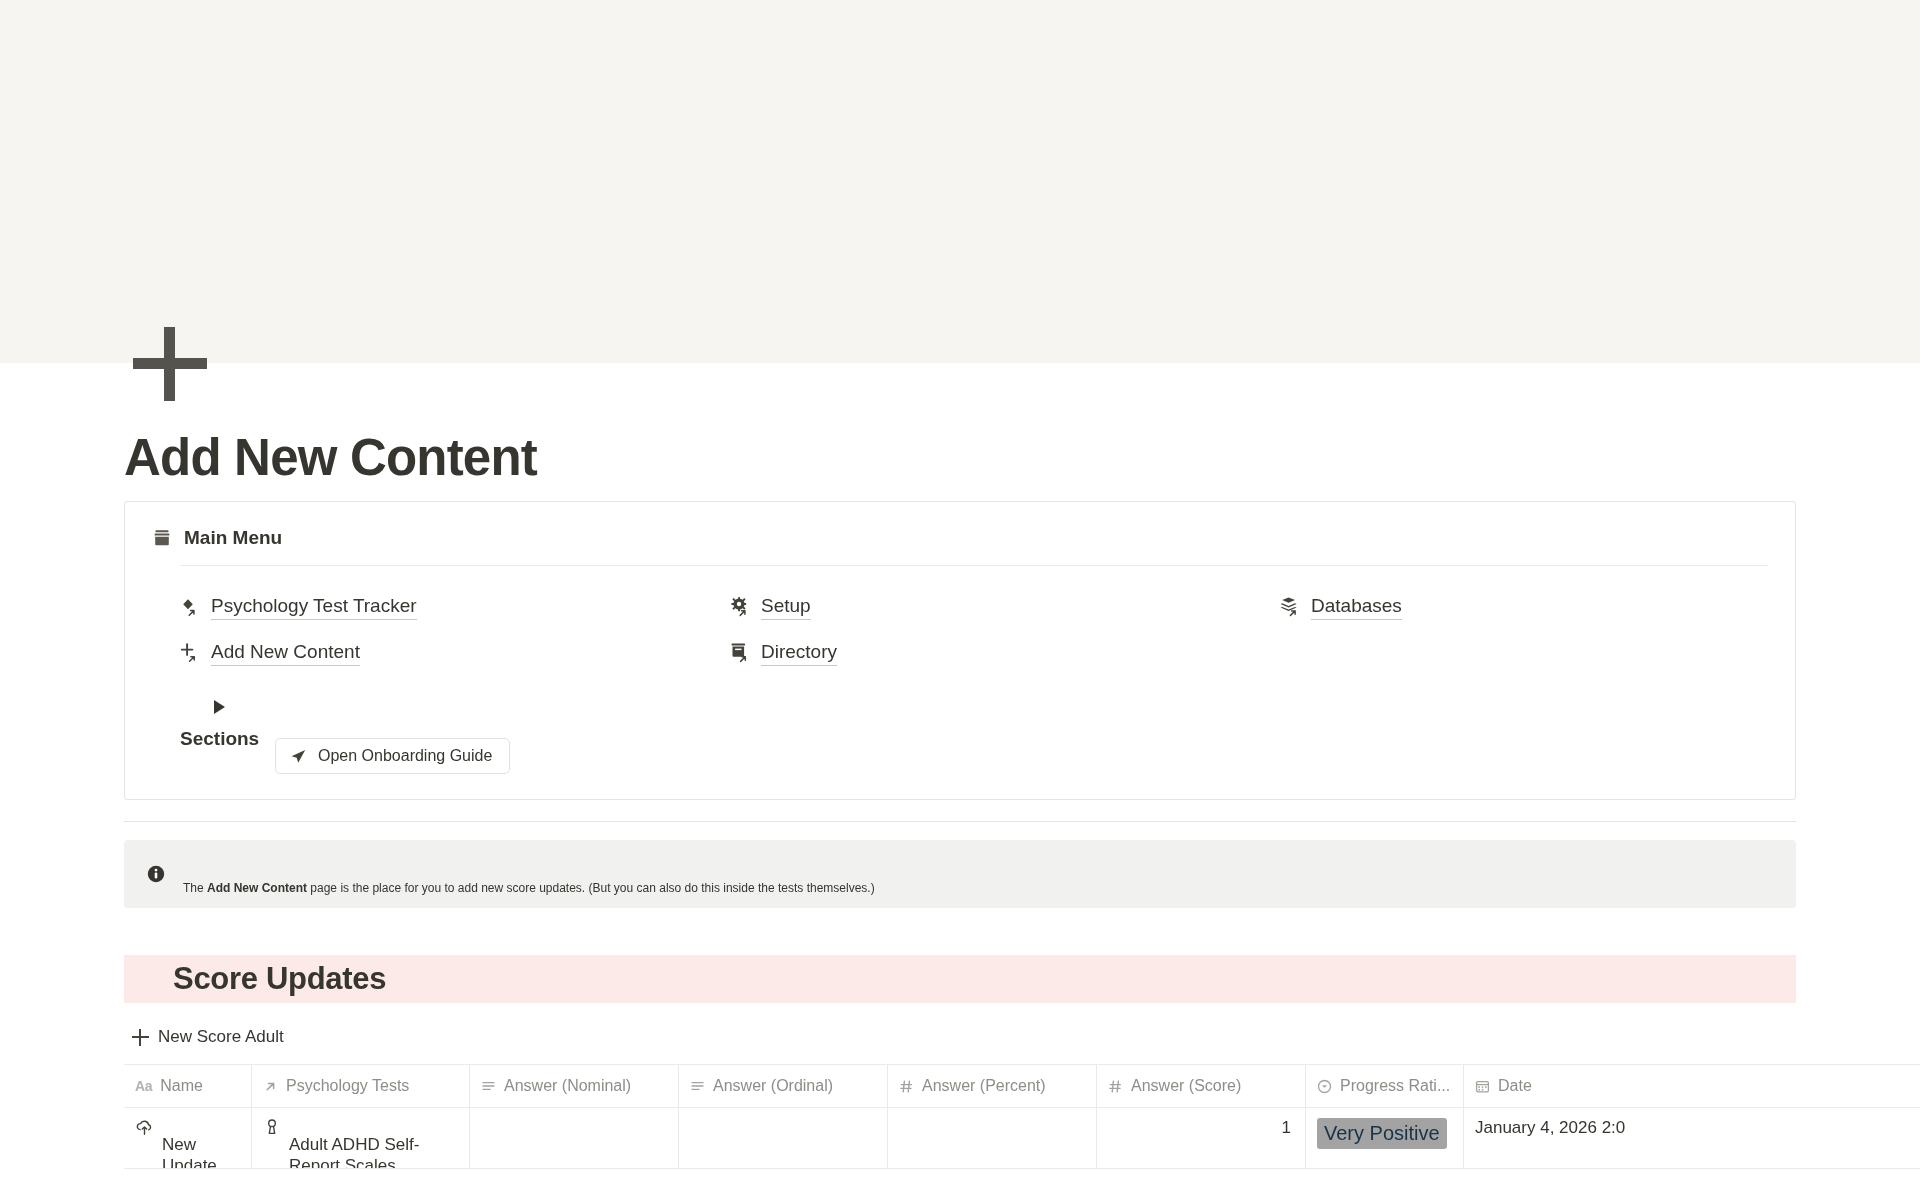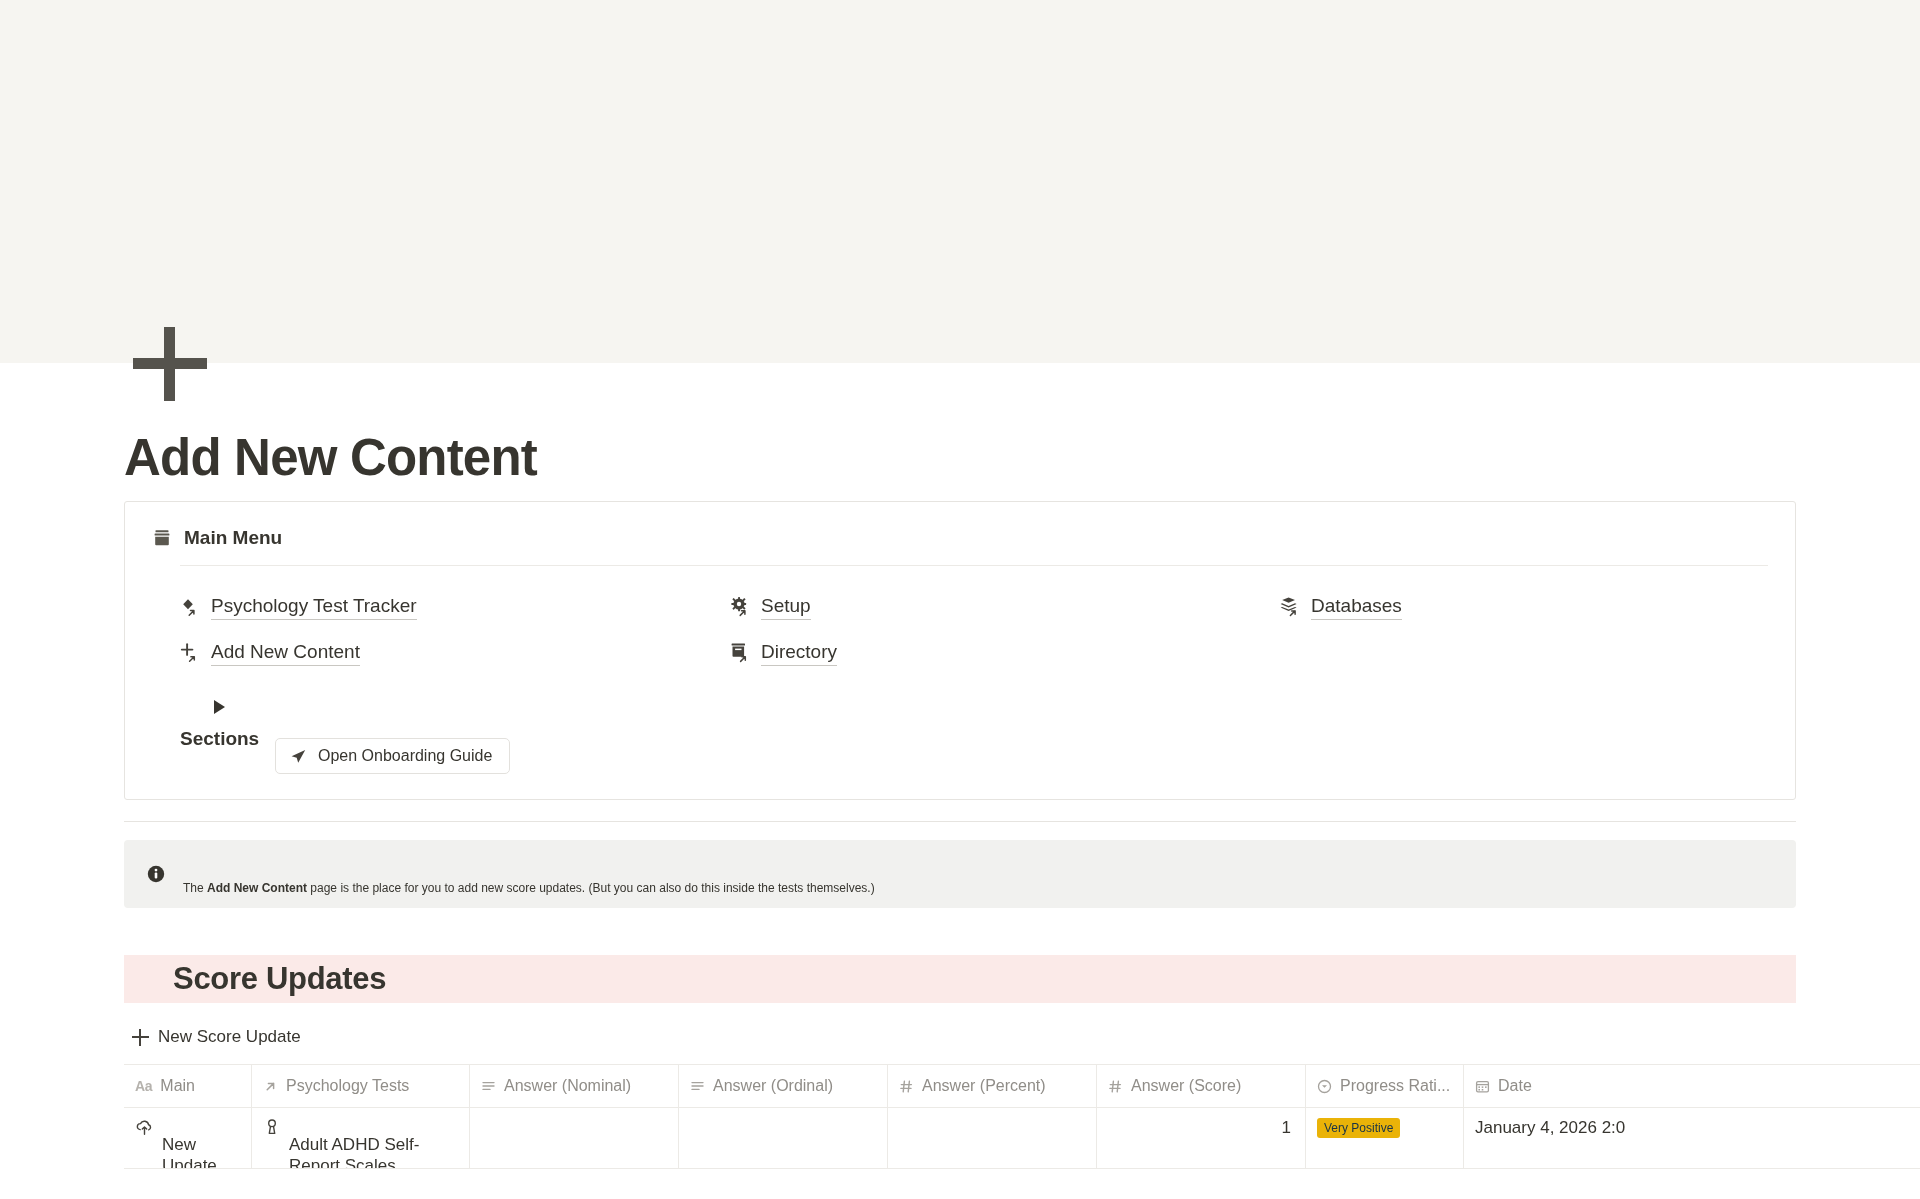--- a/index.html
+++ b/index.html
@@ -273,25 +273,25 @@
   .db-body .c-score { justify-content: flex-end; padding-right: 14px; }
 
   .cell-link {
     border-bottom: 1px solid #c9c7c2;
     line-height: 1.25;
   }
   .wrap-text { line-height: 1.25; margin-top: 16px; }
 
   .badge {
     display: inline-block;
-    background: #eab308;
+    background: #a3a3a3;
     color: #183347;
     border-radius: 3px;
     padding: 2px 7px;
-    font-size: 12px;
+    font-size: 20px;
     line-height: 1.35;
   }
 
   .type-aa {
     font-size: 14px;
     color: #b5b2ad;
     font-weight: bold;
     letter-spacing: -0.3px;
   }
 
@@ -430,29 +430,29 @@
   </span>
   <span class="text"><span>The </span><b>Add New Content</b><span> page is the place for you to add new score updates. (But you can also do this inside the tests themselves.)</span></span>
 </div>
 
 <div class="section-band">
   <span class="ttl">Score Updates</span>
 </div>
 
 <div class="new-row">
   <span class="plus-small"></span>
-  <span>New Score Update</span>
+  <span>New Score Adult</span>
 </div>
 
 <div class="db-table">
 
   <div class="db-row db-head">
     <div class="db-cell c-name">
       <span class="type-aa">Aa</span>
-      <span>Main</span>
+      <span>Name</span>
     </div>
     <div class="db-cell c-tests">
       <span class="ic">
         <svg width="15" height="15" viewBox="0 0 15 15">
           <path d="M4.2 10.8L10.6 4.4M10.6 4.4H5.4M10.6 4.4v5.2" stroke="#a5a29d" stroke-width="1.5" fill="none" stroke-linecap="round" stroke-linejoin="round"></path>
         </svg>
       </span>
       <span>Psychology Tests</span>
     </div>
     <div class="db-cell c-nom">

